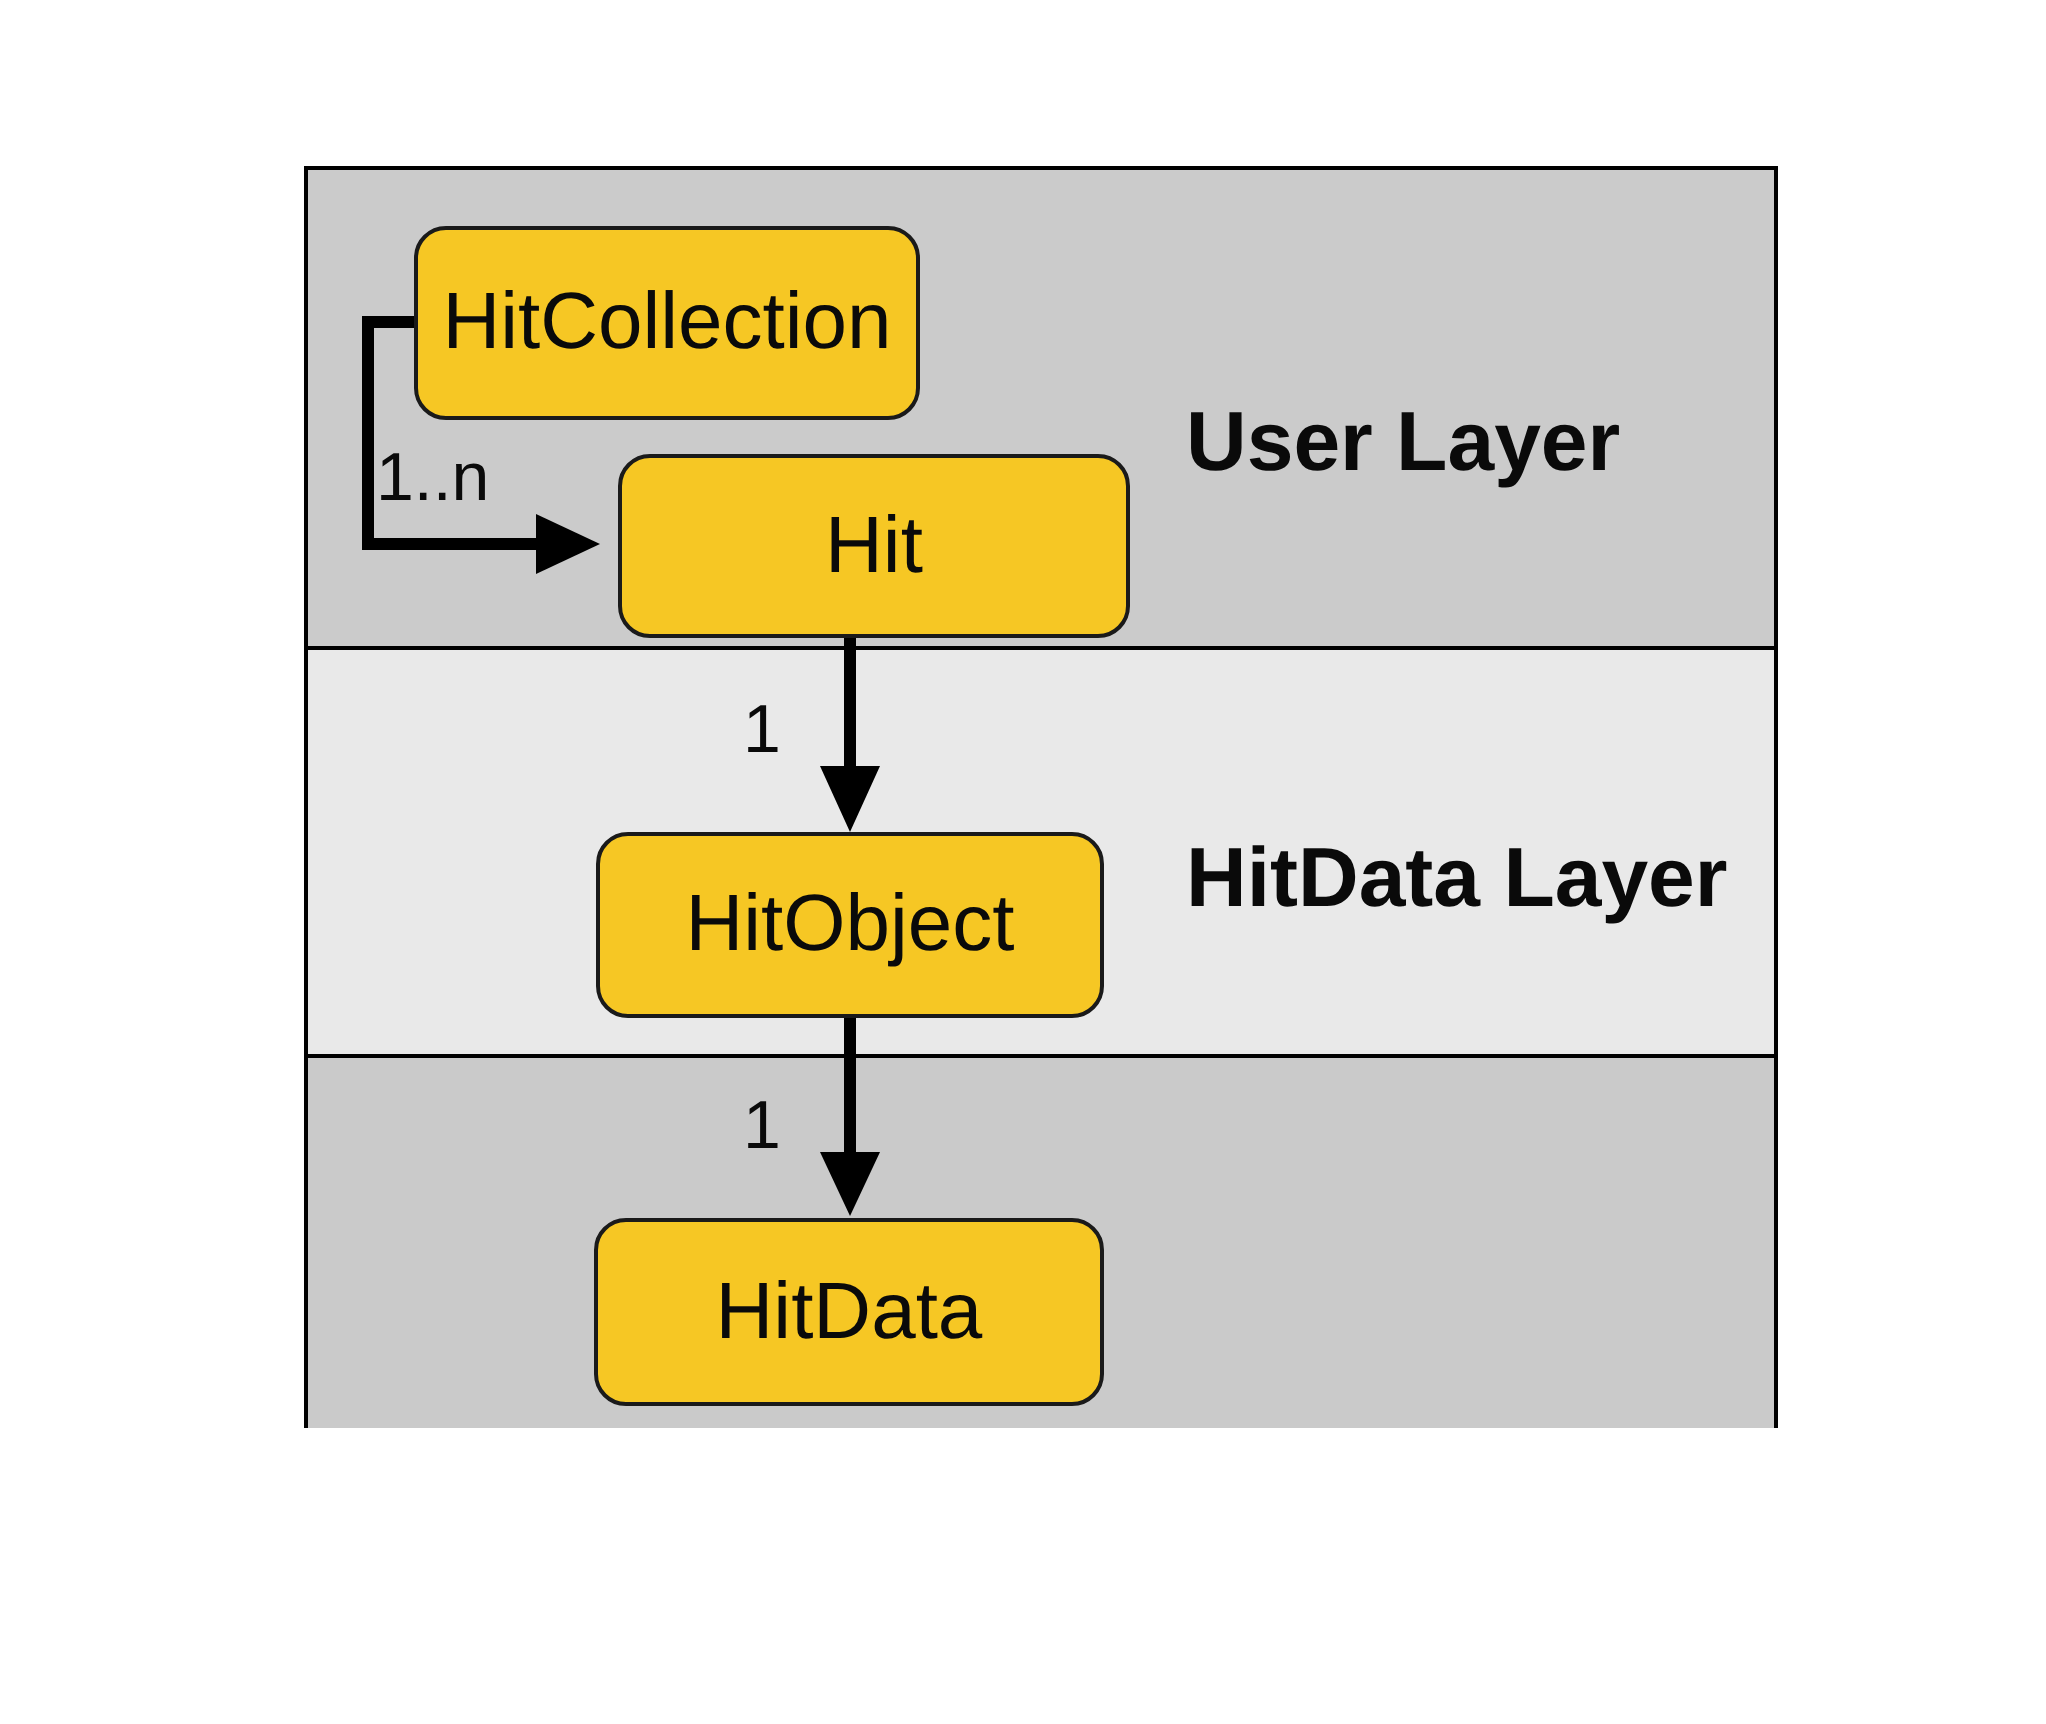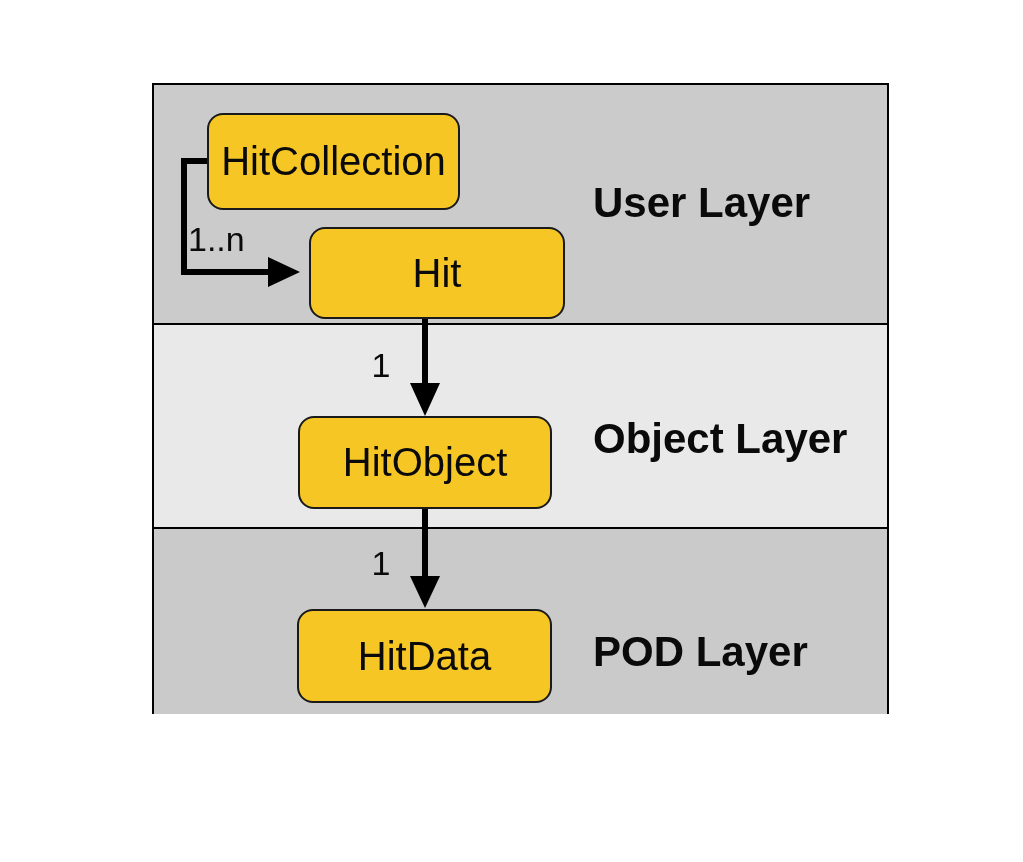--- a/index.html
+++ b/index.html
@@ -103,20 +103,19 @@
     <div class="node" style="left:143px; top:524px; width:255px; height:94px;">HitData</div>
 
     <div class="node" style="left:144px; top:331px; width:254px; height:93px;">HitObject</div>
 
     <div class="edge-label" style="left:34px; top:137px;">1..n</div>
 
     <div class="edge-label centered" style="left:207px; top:263px; width:40px;">1</div>
 
     <div class="edge-label centered" style="left:207px; top:461px; width:40px;">1</div>
 
-    <div class="layer-label" style="left:439px; top:95px;">User Layer</div>
+    <div class="layer-label" style="left:439px; top:113px;">User Layer</div>
 
-    <div class="layer-label" style="left:439px; top:331px;">Object Layer</div>
+    <div class="layer-label" style="left:439px; top:331px;">HitData Layer</div>
 
-    <div class="layer-label" style="left:439px; top:544px;">POD Layer</div>
 
   </div>
 </div>
 
 </body></html>

